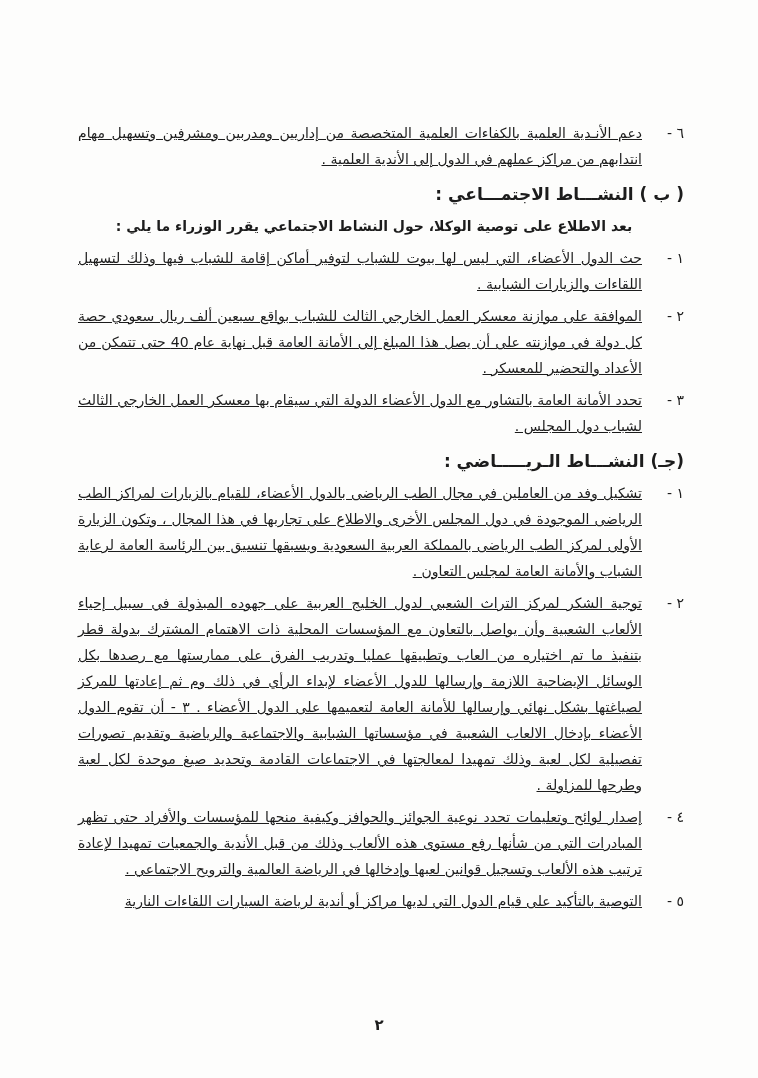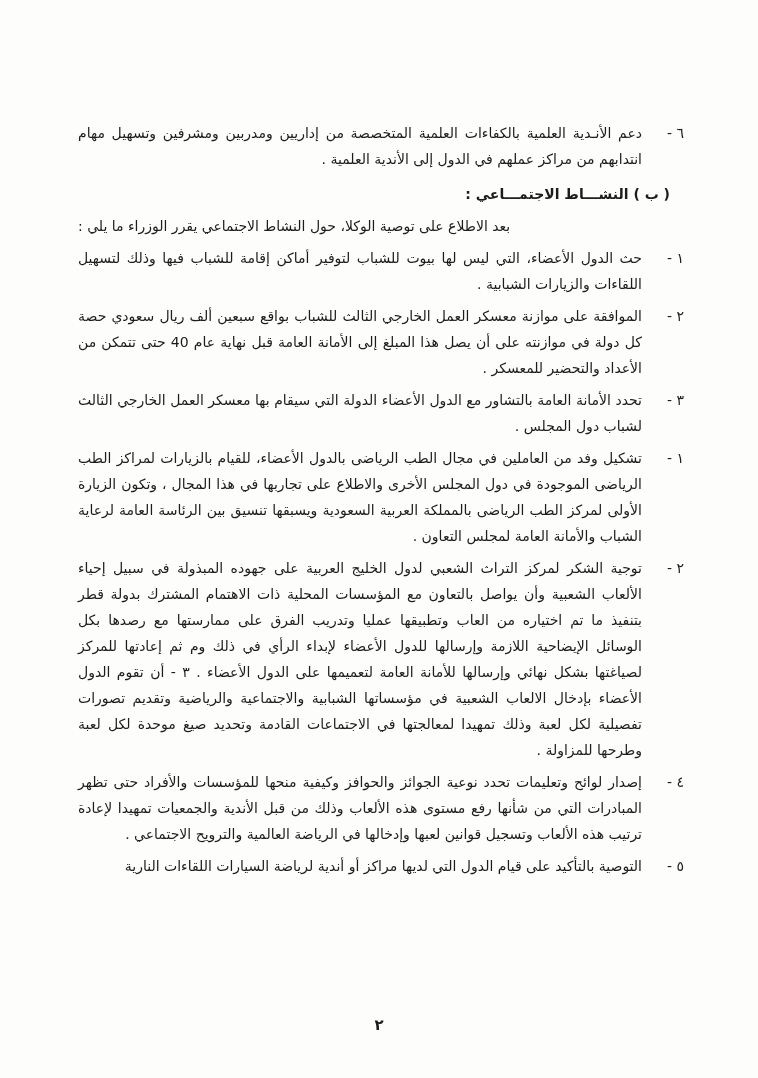--- a/index.html
+++ b/index.html
@@ -31,33 +31,35 @@
     display: flex;
     margin-bottom: 6px;
   }
   .item-marker {
     flex: 0 0 42px;
     white-space: nowrap;
   }
   .item-body {
     flex: 1;
     text-align: justify;
+    text-decoration: underline;
   }
   .section-heading {
     font-weight: bold;
-    font-size: 14px;
+    font-size: 17px;
     line-height: 28px;
-    margin: 8px 14px 5px 0;
+    margin: 8px 0 5px 0;
     text-align: right;
     letter-spacing: 0;
   }
   .intro-line {
     padding-right: 14px;
     margin-bottom: 6px;
-    text-align: left;
+    text-align: center;
+    font-weight: bold;
   }
   .page-number {
     position: absolute;
     top: 1016px;
     left: 0;
     right: 0;
     text-align: center;
     font-size: 15px;
     font-weight: bold;
     direction: rtl;
@@ -83,20 +85,21 @@
     </div>
     <div class="list-item">
       <span class="item-marker">٢ -</span>
       <span class="item-body">الموافقة على موازنة معسكر العمل الخارجي الثالث للشباب بواقع سبعين ألف ريال سعودي حصة كل دولة في موازنته على أن يصل هذا المبلغ إلى الأمانة العامة قبل نهاية عام 40 حتى تتمكن من الأعداد والتحضير للمعسكر .</span>
     </div>
     <div class="list-item">
       <span class="item-marker">٣ -</span>
       <span class="item-body">تحدد الأمانة العامة بالتشاور مع الدول الأعضاء الدولة التي سيقام بها معسكر العمل الخارجي الثالث لشباب دول المجلس .</span>
     </div>
 
+    <div class="section-heading">(جـ) النشـــاط الـريـــــاضي :</div>
 
     <div class="list-item">
       <span class="item-marker">١ -</span>
       <span class="item-body">تشكيل وفد من العاملين في مجال الطب الرياضى بالدول الأعضاء، للقيام بالزيارات لمراكز الطب الرياضى الموجودة في دول المجلس الأخرى والاطلاع على تجاربها في هذا المجال ، وتكون الزيارة الأولى لمركز الطب الرياضى بالمملكة العربية السعودية ويسبقها تنسيق بين الرئاسة العامة لرعاية الشباب والأمانة العامة لمجلس التعاون .</span>
     </div>
     <div class="list-item">
       <span class="item-marker">٢ -</span>
       <span class="item-body">توجية الشكر لمركز التراث الشعبي لدول الخليج العربية على جهوده المبذولة في سبيل إحياء الألعاب الشعبية وأن يواصل بالتعاون مع المؤسسات المحلية ذات الاهتمام المشترك بدولة قطر بتنفيذ ما تم اختياره من العاب وتطبيقها عمليا وتدريب الفرق على ممارستها مع رصدها بكل الوسائل الإيضاحية اللازمة وإرسالها للدول الأعضاء لإبداء الرأي في ذلك وم ثم إعادتها للمركز لصياغتها بشكل نهائي وإرسالها للأمانة العامة لتعميمها على الدول الأعضاء . ٣ - أن تقوم الدول الأعضاء بإدخال الالعاب الشعبية في مؤسساتها الشبابية والاجتماعية والرياضية وتقديم تصورات تفصيلية لكل لعبة وذلك تمهيدا لمعالجتها في الاجتماعات القادمة وتحديد صيغ موحدة لكل لعبة وطرحها للمزاولة .</span>
     </div>
     <div class="list-item">

